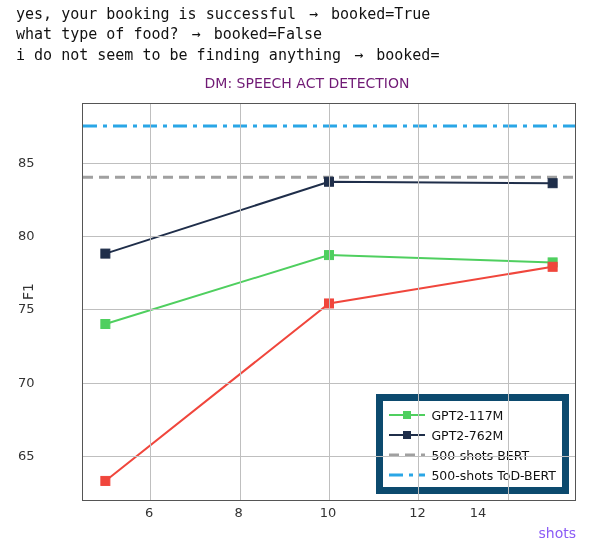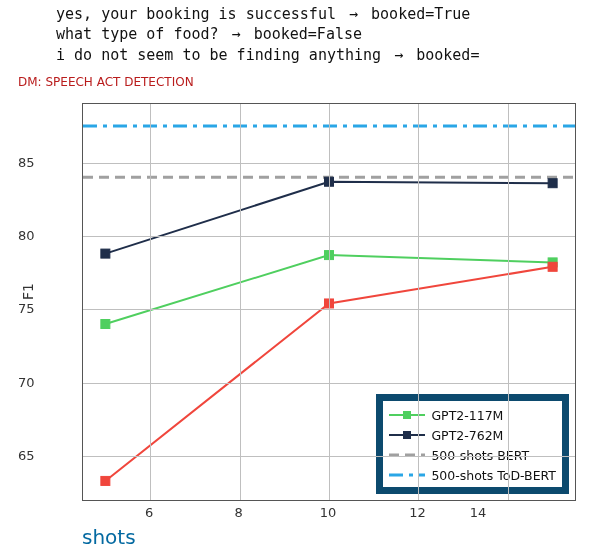--- a/index.html
+++ b/index.html
@@ -9,40 +9,40 @@
     font-family: "DejaVu Sans Mono", "Courier New", monospace;
     font-size: 15px;
     color: #111;
   }
   .page {
     width: 582px;
     height: 554px;
     position: relative;
     box-sizing: border-box;
     overflow: hidden;
-    padding-left: 40px;
   }
   .code-block {
     padding: 4px 10px 0 16px;
     line-height: 1.35;
     white-space: nowrap;
   }
   .code-line { display: block; }
   .arrow { padding: 0 4px; }
   .chart-wrap {
     position: absolute;
     left: 18px;
     top: 75px;
     width: 578px;
     height: 470px;
     font-family: "DejaVu Sans", Arial, sans-serif;
   }
   .chart-title {
-    font-size: 12px;
-    color: #b91c1c;
+    text-align: center;
+    font-size: 14px;
+    color: #701a75;
     padding-bottom: 4px;
   }
   .plot-area {
     position: absolute;
     left: 64px;
     top: 28px;
     width: 494px;
     height: 398px;
     border: 1px solid #555;
     box-sizing: border-box;
@@ -75,23 +75,23 @@
     transform: translateY(-50%) rotate(-90deg);
     transform-origin: left center;
     font-size: 14px;
     color: #333;
   }
   .xlabel {
     position: absolute;
     left: 64px;
     width: 494px;
     top: 450px;
-    text-align: left;
-    font-size: 20px;
-    color: #0369a1;
+    text-align: right;
+    font-size: 14px;
+    color: #8b5cf6;
   }
   svg.lines {
     position: absolute;
     left: 0; top: 0;
     width: 100%; height: 100%;
     overflow: visible;
   }
   .legend {
     position: absolute;
     right: 6px;

